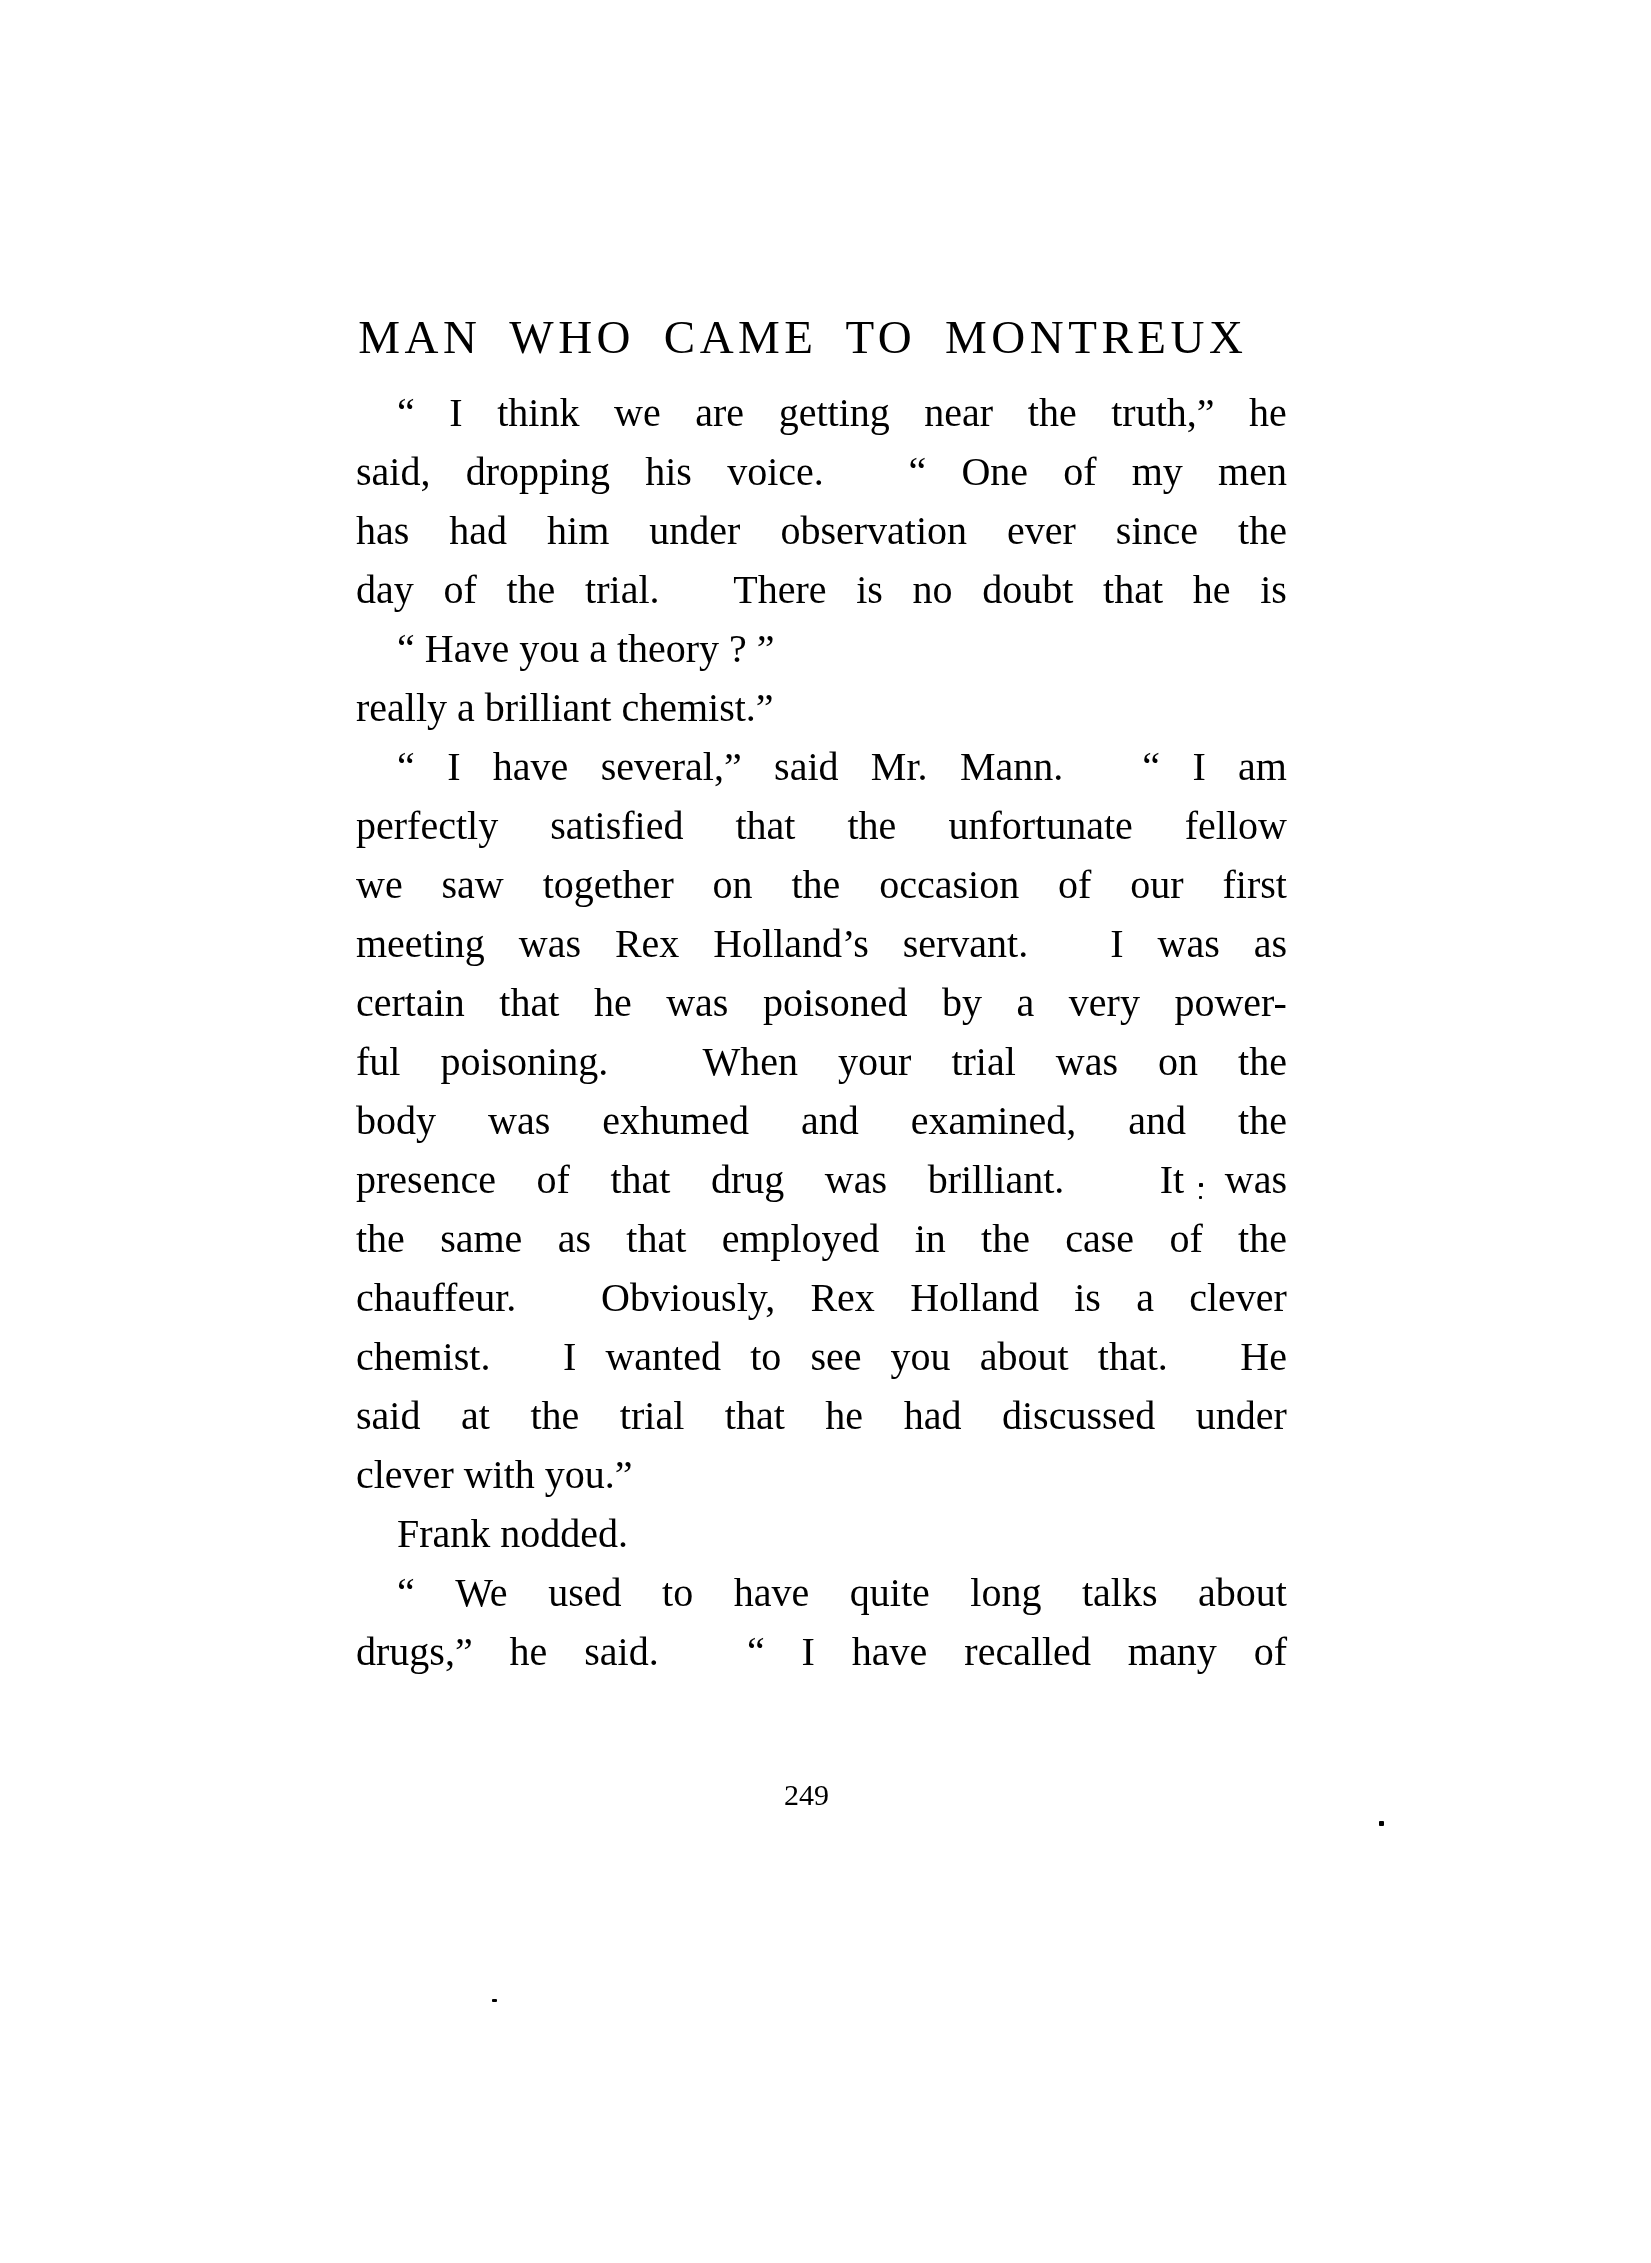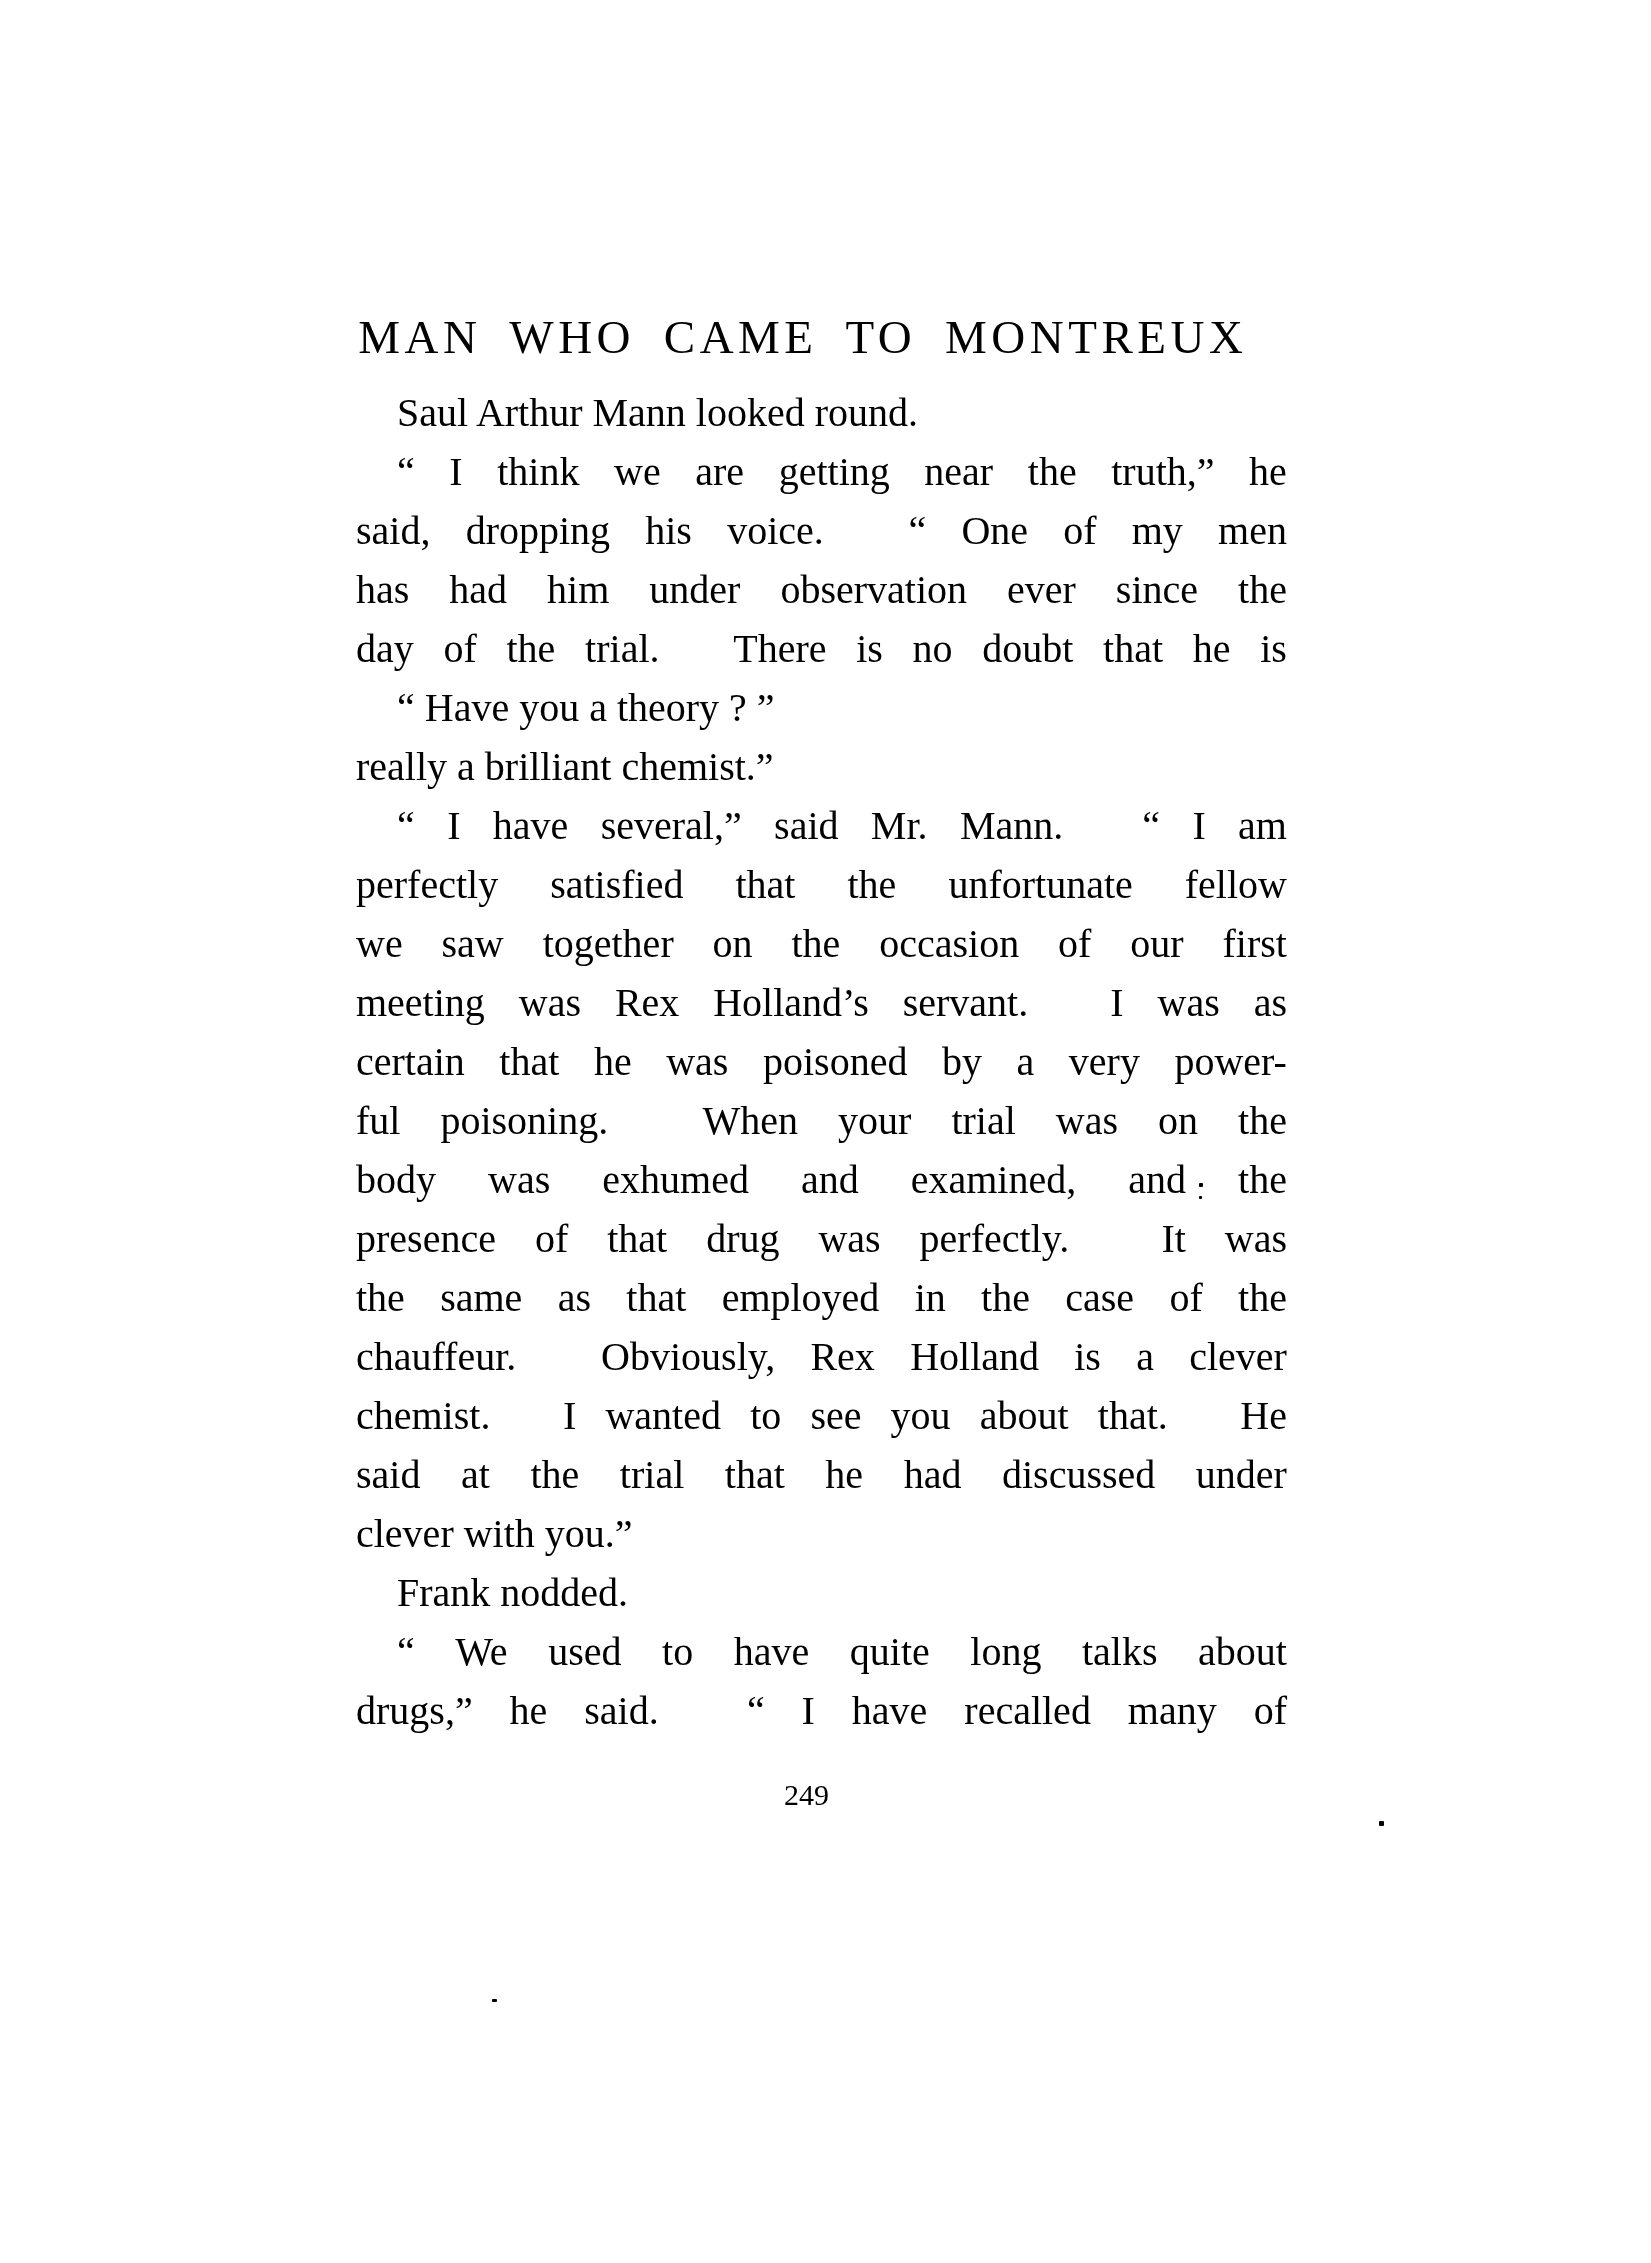--- a/index.html
+++ b/index.html
@@ -50,35 +50,34 @@
     border-radius:0.9px;
   }
 </style>
 </head>
 <body>
 
 <div class="page">
   <div class="header">MAN WHO CAME TO MONTREUX</div>
 
   <div class="body-text" id="body-text">
-      <div class="line indent">Saul Arthur Mann looked round.</div>
       <div class="line justify indent"><span class="w">“</span><span class="w">I</span><span class="w">think</span><span class="w">we</span><span class="w">are</span><span class="w">getting</span><span class="w">near</span><span class="w">the</span><span class="w">truth,”</span><span class="w">he</span></div>
       <div class="line justify"><span class="w">said,</span><span class="w">dropping</span><span class="w">his</span><span class="w">voice.</span><span class="sgap"></span><span class="w">“</span><span class="w">One</span><span class="w">of</span><span class="w">my</span><span class="w">men</span></div>
       <div class="line justify"><span class="w">has</span><span class="w">had</span><span class="w">him</span><span class="w">under</span><span class="w">observation</span><span class="w">ever</span><span class="w">since</span><span class="w">the</span></div>
       <div class="line justify"><span class="w">day</span><span class="w">of</span><span class="w">the</span><span class="w">trial.</span><span class="sgap"></span><span class="w">There</span><span class="w">is</span><span class="w">no</span><span class="w">doubt</span><span class="w">that</span><span class="w">he</span><span class="w">is</span></div>
       <div class="line indent">“ Have you a theory ? ”</div>
       <div class="line">really a brilliant chemist.”</div>
       <div class="line justify indent"><span class="w">“</span><span class="w">I</span><span class="w">have</span><span class="w">several,”</span><span class="w">said</span><span class="w">Mr.</span><span class="w">Mann.</span><span class="sgap"></span><span class="w">“</span><span class="w">I</span><span class="w">am</span></div>
       <div class="line justify"><span class="w">perfectly</span><span class="w">satisfied</span><span class="w">that</span><span class="w">the</span><span class="w">unfortunate</span><span class="w">fellow</span></div>
       <div class="line justify"><span class="w">we</span><span class="w">saw</span><span class="w">together</span><span class="w">on</span><span class="w">the</span><span class="w">occasion</span><span class="w">of</span><span class="w">our</span><span class="w">first</span></div>
       <div class="line justify"><span class="w">meeting</span><span class="w">was</span><span class="w">Rex</span><span class="w">Holland’s</span><span class="w">servant.</span><span class="sgap"></span><span class="w">I</span><span class="w">was</span><span class="w">as</span></div>
       <div class="line justify"><span class="w">certain</span><span class="w">that</span><span class="w">he</span><span class="w">was</span><span class="w">poisoned</span><span class="w">by</span><span class="w">a</span><span class="w">very</span><span class="w">power-</span></div>
       <div class="line justify"><span class="w">ful</span><span class="w">poisoning.</span><span class="sgap"></span><span class="w">When</span><span class="w">your</span><span class="w">trial</span><span class="w">was</span><span class="w">on</span><span class="w">the</span></div>
       <div class="line justify"><span class="w">body</span><span class="w">was</span><span class="w">exhumed</span><span class="w">and</span><span class="w">examined,</span><span class="w">and</span><span class="w">the</span></div>
-      <div class="line justify"><span class="w">presence</span><span class="w">of</span><span class="w">that</span><span class="w">drug</span><span class="w">was</span><span class="w">perfectly.</span><span class="sgap"></span><span class="w">It</span><span class="w">was</span></div>
+      <div class="line justify"><span class="w">presence</span><span class="w">of</span><span class="w">that</span><span class="w">drug</span><span class="w">was</span><span class="w">brilliant.</span><span class="sgap"></span><span class="w">It</span><span class="w">was</span></div>
       <div class="line justify"><span class="w">the</span><span class="w">same</span><span class="w">as</span><span class="w">that</span><span class="w">employed</span><span class="w">in</span><span class="w">the</span><span class="w">case</span><span class="w">of</span><span class="w">the</span></div>
       <div class="line justify"><span class="w">chauffeur.</span><span class="sgap"></span><span class="w">Obviously,</span><span class="w">Rex</span><span class="w">Holland</span><span class="w">is</span><span class="w">a</span><span class="w">clever</span></div>
       <div class="line justify"><span class="w">chemist.</span><span class="sgap"></span><span class="w">I</span><span class="w">wanted</span><span class="w">to</span><span class="w">see</span><span class="w">you</span><span class="w">about</span><span class="w">that.</span><span class="sgap"></span><span class="w">He</span></div>
       <div class="line justify"><span class="w">said</span><span class="w">at</span><span class="w">the</span><span class="w">trial</span><span class="w">that</span><span class="w">he</span><span class="w">had</span><span class="w">discussed</span><span class="w">under</span></div>
       <div class="line">clever with you.”</div>
       <div class="line indent">Frank nodded.</div>
       <div class="line justify indent"><span class="w">“</span><span class="w">We</span><span class="w">used</span><span class="w">to</span><span class="w">have</span><span class="w">quite</span><span class="w">long</span><span class="w">talks</span><span class="w">about</span></div>
       <div class="line justify"><span class="w">drugs,”</span><span class="w">he</span><span class="w">said.</span><span class="sgap"></span><span class="w">“</span><span class="w">I</span><span class="w">have</span><span class="w">recalled</span><span class="w">many</span><span class="w">of</span></div>
     </div>
 

